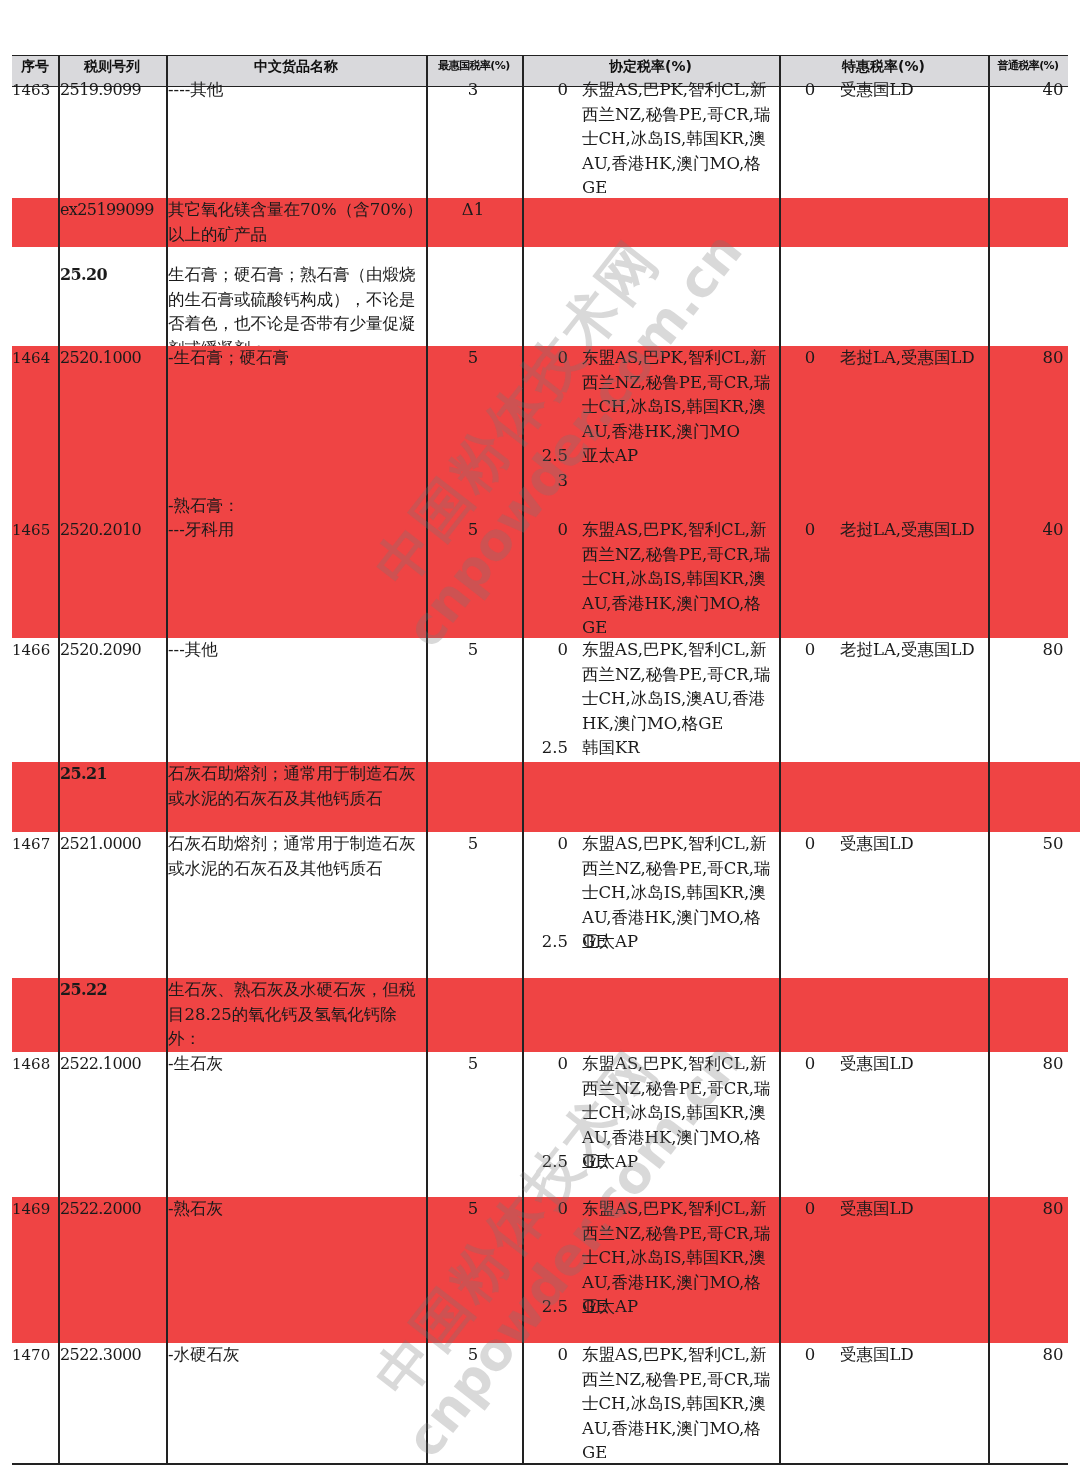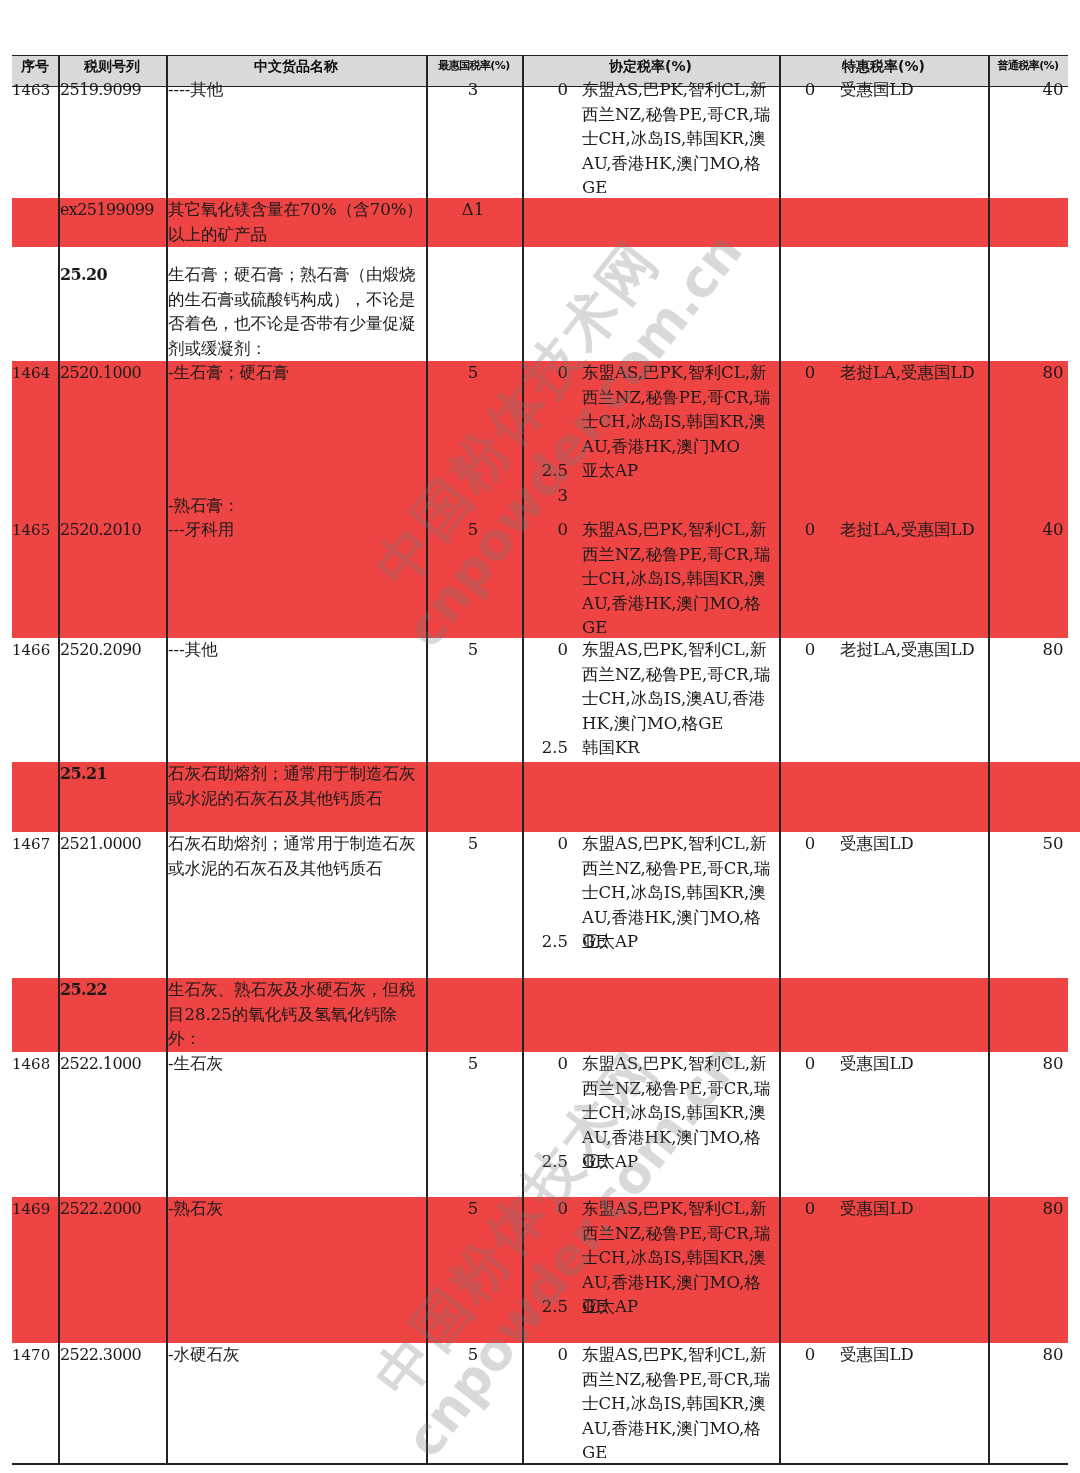--- a/index.html
+++ b/index.html
@@ -68,21 +68,21 @@
       </div>
       <div class="row" style="top: 192px; height: 99px; margin-top: 16px;">
         <div class="cell c-seq"></div>
         <div class="cell c-code code-bold">25.20</div>
         <div class="cell c-name bold">生石膏；硬石膏；熟石膏（由煅烧的生石膏或硫酸钙构成），不论是否着色，也不论是否带有少量促凝剂或缓凝剂：</div>
         <div class="cell c-mfn"></div>
         <div class="cell c-sp-rate"></div>
         <div class="cell c-sp-text"></div>
         <div class="cell c-gen"></div>
       </div>
-      <div class="row gray" style="top: 306px; height: 188px;">
+      <div class="row gray" style="top: 291px; height: 188px;">
         <div class="cell c-seq">1464</div>
         <div class="cell c-code">2520.1000</div>
         <div class="cell c-name">-生石膏；硬石膏</div>
         <div class="cell c-mfn">5</div>
         <div class="cell c-agr-rate" style="top: 0px;">0</div>
         <div class="cell c-agr-text" style="top: 0px;">东盟AS,巴PK,智利CL,新西兰NZ,秘鲁PE,哥CR,瑞士CH,冰岛IS,韩国KR,澳AU,香港HK,澳门MO</div>
         <div class="cell c-agr-rate" style="top: 98px;">2.5</div>
         <div class="cell c-agr-text" style="top: 98px;">亚太AP</div>
         <div class="cell c-agr-rate" style="top: 122.5px;">3</div>
         <div class="cell c-agr-text" style="top: 122.5px; margin-top: 47px;">格GE</div>

